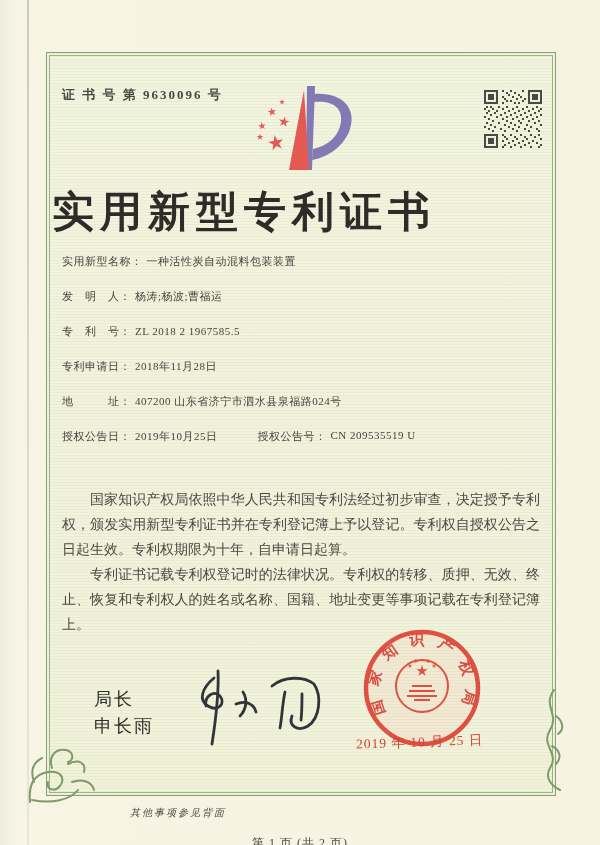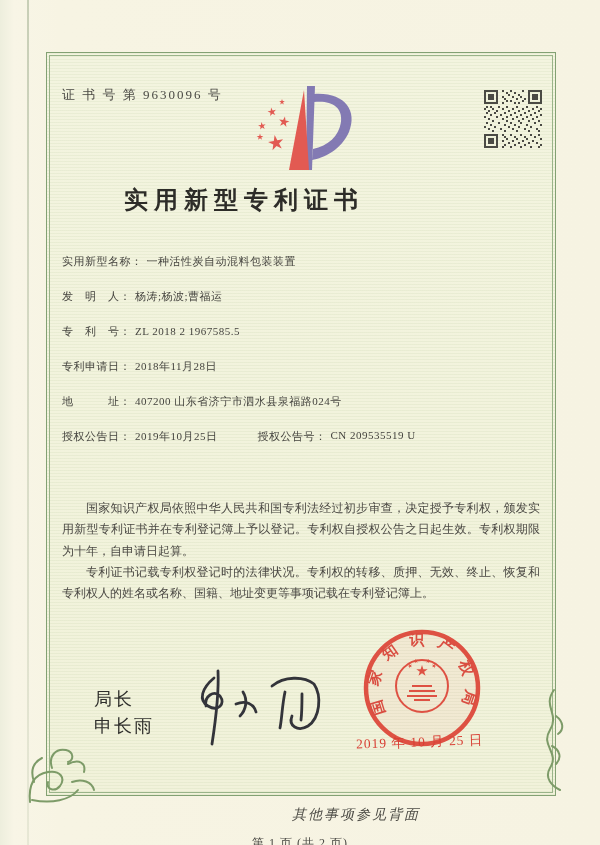--- a/index.html
+++ b/index.html
@@ -11,42 +11,42 @@
   .edge-line{position:absolute;left:27px;top:0;width:2px;height:100%;
     background:linear-gradient(180deg,rgba(110,135,95,.35),rgba(110,135,95,.12));}
   .frame{
     position:absolute;left:46px;top:52px;width:508px;height:742px;
     border:1.5px solid #83a173;
     background:
       repeating-linear-gradient(180deg,rgba(150,175,120,.10) 0 1px,rgba(255,255,255,0) 1px 3px),
       linear-gradient(#f3f4df,#f1f2da);
   }
   .frame::before{content:"";position:absolute;inset:2px;border:1px solid #9ab489;pointer-events:none;}
-  .cert-no{position:absolute;left:62px;top:86px;font-size:13px;letter-spacing:2px;color:#4a4944;}
+  .cert-no{position:absolute;left:62px;top:86px;font-size:13px;letter-spacing:2px;color:#4a4944;font-weight:bold;}
   .title{position:absolute;left:0;top:184px;width:488px;text-align:center;
-    font-size:24px;font-weight:700;letter-spacing:6px;color:#2d2c28;}
+    font-size:42px;font-weight:700;letter-spacing:6px;color:#2d2c28;}
   .fields{position:absolute;left:62px;top:254px;width:480px;}
   .row{display:flex;align-items:baseline;height:20px;margin-bottom:15px;font-size:11px;white-space:nowrap;}
   .row .lab{letter-spacing:.5px;color:#45443f;}
   .row .val{margin-left:4px;letter-spacing:.5px;color:#45443f;}
   .grant .pair{display:flex;}
   .grant .pair + .pair{margin-left:40px;text-align:center;}
-  .body-text{position:absolute;left:62px;top:498px;width:478px;font-size:12px;
+  .body-text{position:absolute;left:62px;top:488px;width:478px;font-size:14px;
     line-height:1.78;text-align:justify;color:#4a4843;}
   .body-text p{margin:0;text-indent:2em;}
   .officer{position:absolute;left:94px;top:686px;font-family:"Liberation Sans","DejaVu Sans",sans-serif;
     font-size:18px;line-height:27px;color:#2f2f2c;font-weight:500;letter-spacing:2px;}
   .sig-svg{position:absolute;left:188px;top:666px;}
   .seal-svg{position:absolute;left:352px;top:622px;opacity:.92;}
   .seal-date{position:absolute;left:356px;top:733px;width:150px;font-size:13.5px;
     color:#d84035;letter-spacing:1px;transform:rotate(-2deg);font-weight:500;}
   .page-info{position:absolute;left:20px;top:819px;width:560px;text-align:center;
     font-size:12px;letter-spacing:1px;color:#4a4944;margin-top:16px;}
-  .footer-note{position:absolute;left:130px;top:806px;width:290px;text-align:right;
-    font-size:14px;font-style:italic;letter-spacing:2px;color:#4d4c46;}
+  .footer-note{position:absolute;left:130px;top:806px;width:290px;text-align:left;
+    font-size:10px;font-style:italic;letter-spacing:2px;color:#4d4c46;}
   .logo-svg{position:absolute;left:252px;top:80px;}
   .qr-svg{position:absolute;left:484px;top:90px;}
   .flourish-bl{position:absolute;left:22px;top:712px;}
   .flourish-br{position:absolute;left:530px;top:686px;}
 </style>
 </head>
 <body>
 
 <div class="page">
   <div class="edge-line"></div>

